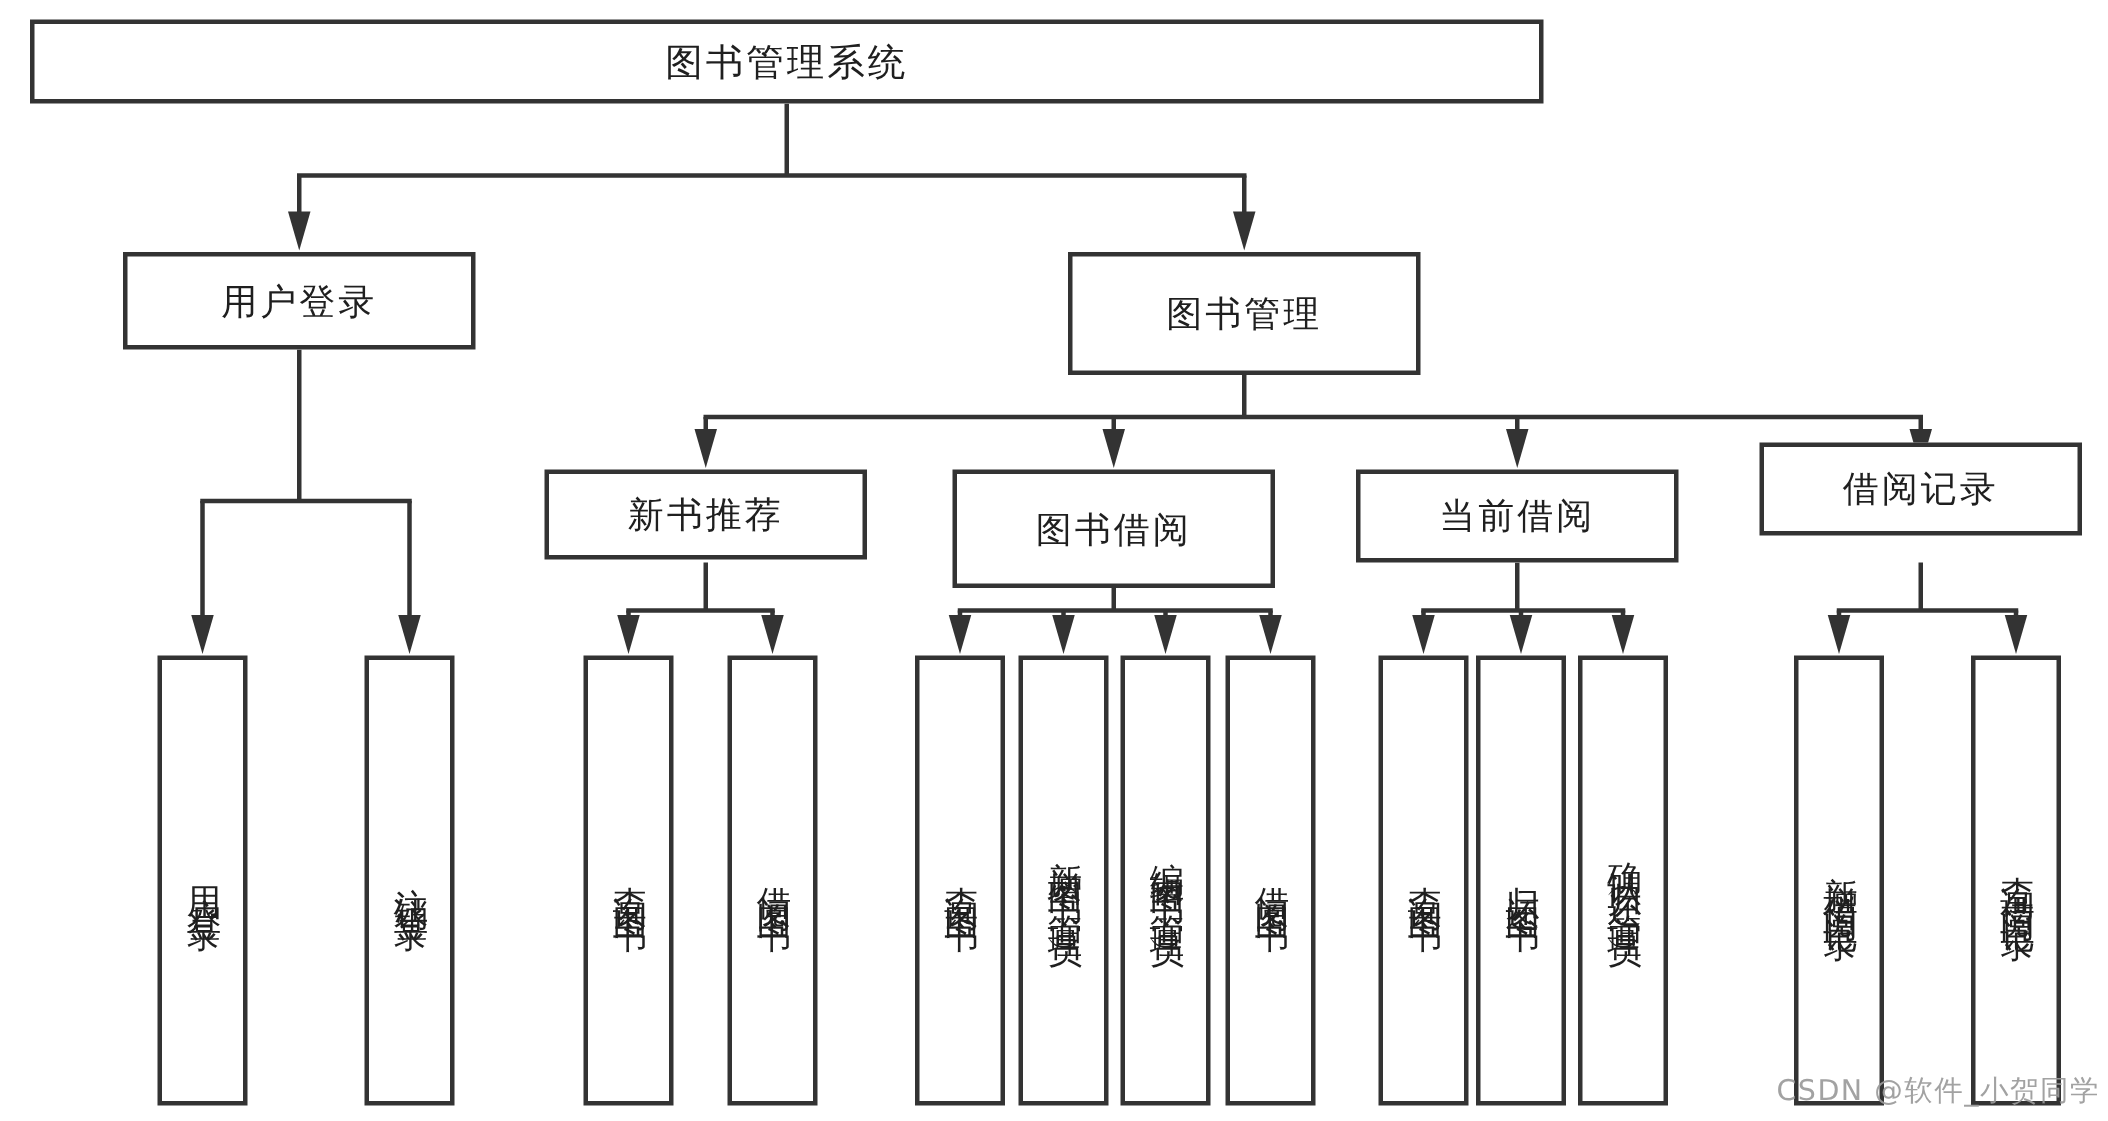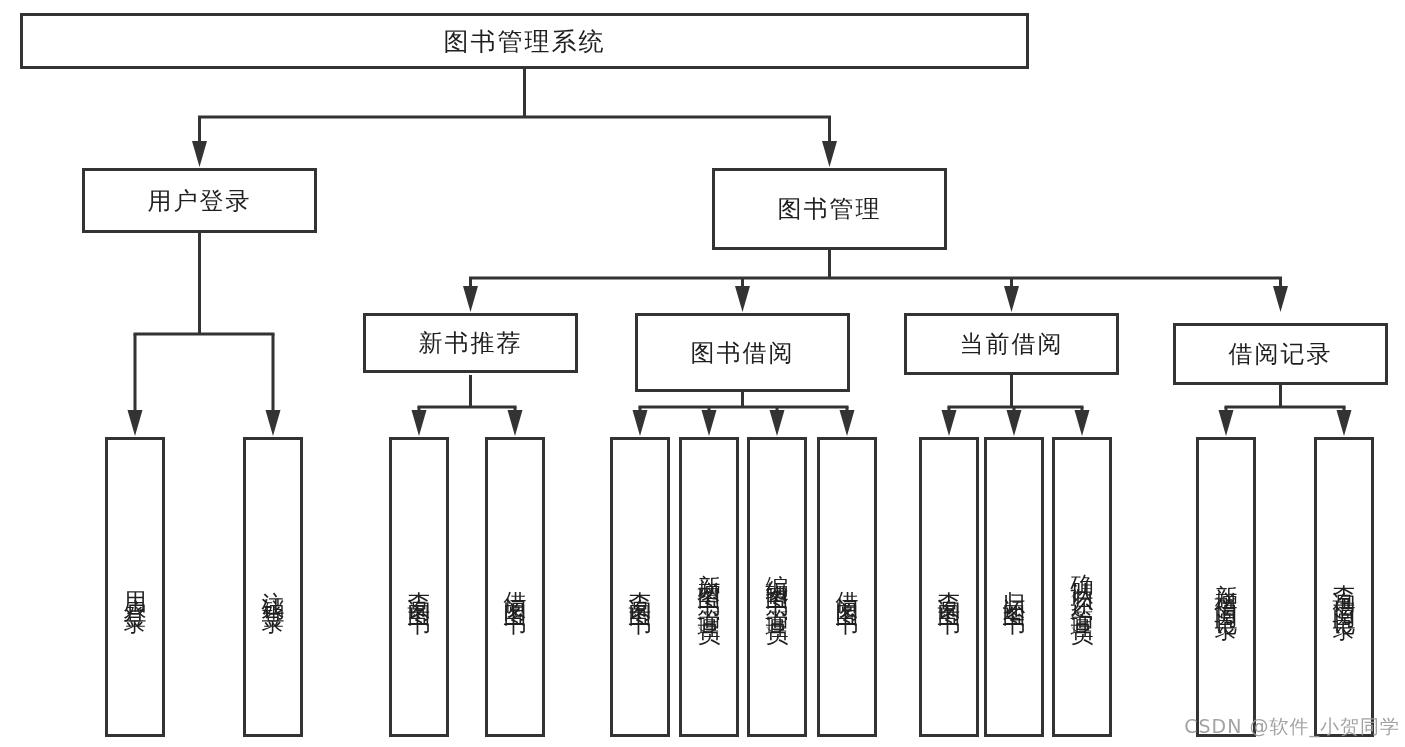--- a/index.html
+++ b/index.html
@@ -153,21 +153,21 @@
 
   <div class="node" style="left:363px; top:313px; width:215px; height:60px;">
     <span class="node-label">新书推荐</span>
   </div>
   <div class="node" style="left:635px; top:313px; width:215px; height:79px;text-align:center;">
     <span class="node-label">图书借阅</span>
   </div>
   <div class="node" style="left:904px; top:313px; width:215px; height:62px;">
     <span class="node-label">当前借阅</span>
   </div>
-  <div class="node" style="left:1173px; top:323px; width:215px; height:62px;">
+  <div class="node" style="left:1173px; top:295px; width:215px; height:62px;">
     <span class="node-label">借阅记录</span>
   </div>
 
   <div class="leaf" style="left:105px;">
     <span class="leaf-label">用户登录</span>
   </div>
   <div class="leaf" style="left:243px;">
     <span class="leaf-label">注销登录</span>
   </div>
   <div class="leaf" style="left:389px;">

